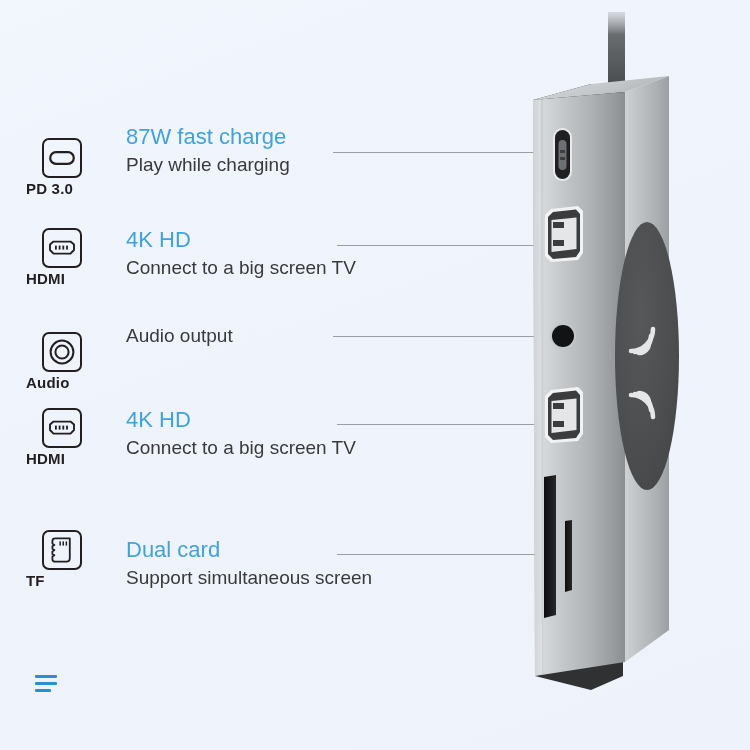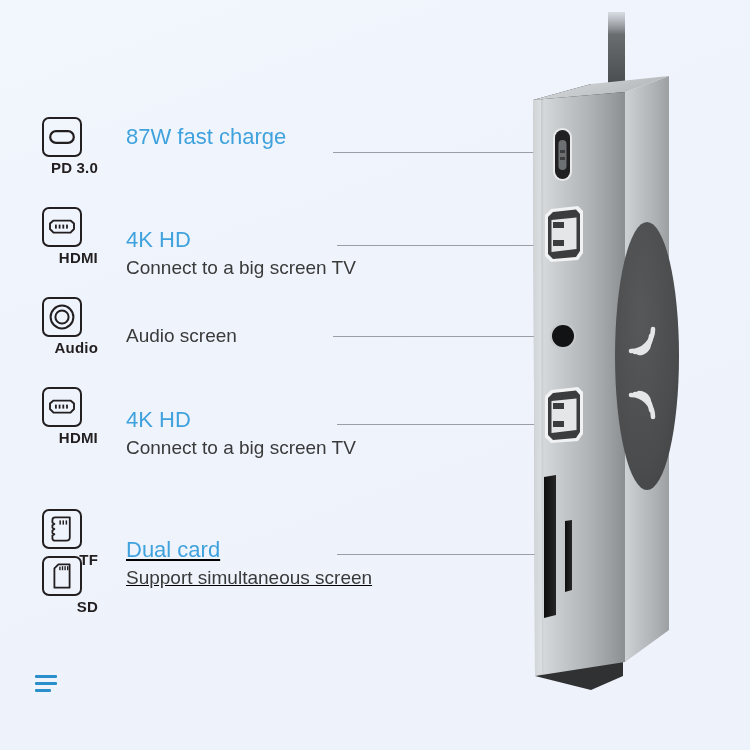--- a/index.html
+++ b/index.html
@@ -28,21 +28,22 @@
     position: absolute;
     left: 26px;
     top: 0;
     width: 72px;
     height: 750px;
   }
 
   .icon-group {
     position: absolute;
     width: 72px;
-    text-align: right;
+    text-align: left;
+    margin-top: 21px;
   }
 
   .icon-box {
     width: 40px;
     height: 40px;
     margin: 0 auto;
     border: 2px solid #231f20;
     border-radius: 7px;
     box-sizing: border-box;
     display: flex;
@@ -137,21 +138,21 @@
           <path d="M2 4.5 L5.5 1.6 L22.5 1.6 L26 4.5 L26 10 L22.5 13.6 L5.5 13.6 L2 10 Z" fill="none" stroke="#231f20" stroke-width="1.9" stroke-linejoin="round"></path>
           <rect x="7" y="5.6" width="1.8" height="4" fill="#231f20"></rect>
           <rect x="10.7" y="5.6" width="1.8" height="4" fill="#231f20"></rect>
           <rect x="14.4" y="5.6" width="1.8" height="4" fill="#231f20"></rect>
           <rect x="18.1" y="5.6" width="1.8" height="4" fill="#231f20"></rect>
         </svg>
       </div>
       <div class="icon-label">HDMI</div>
     </div>
 
-    <div class="icon-group" style="top:297px;">
+    <div class="icon-group" style="top:311px;">
       <div class="icon-box">
         <svg width="28" height="28" viewBox="0 0 28 28">
           <circle cx="14" cy="14" r="11.4" fill="none" stroke="#231f20" stroke-width="2"></circle>
           <circle cx="14" cy="14" r="6.6" fill="none" stroke="#231f20" stroke-width="2"></circle>
         </svg>
       </div>
       <div class="icon-label">Audio</div>
     </div>
 
     <div class="icon-group" style="top:387px;">
@@ -175,54 +176,43 @@
                    L3.4 13.1 L1.4 11.8 L1.4 9.2 L3.4 7.9 L1.4 6.6 L1.4 4.1
                    Q1.4 1.3 4.2 1.3 Z" fill="none" stroke="#231f20" stroke-width="1.8" stroke-linejoin="round"></path>
           <rect x="8.4" y="4.4" width="1.5" height="4.2" fill="#231f20"></rect>
           <rect x="11.5" y="4.4" width="1.5" height="4.2" fill="#231f20"></rect>
           <rect x="14.6" y="4.4" width="1.5" height="4.2" fill="#231f20"></rect>
         </svg>
       </div>
       <div class="icon-label">TF</div>
     </div>
 
-    <div class="icon-group" style="top:556px;">
-      <div class="icon-box">
-        <svg width="22" height="26" viewBox="0 0 22 26">
-          <path d="M7.4 1.3 L18.6 1.3 L18.6 24.7 L3.4 24.7 L3.4 5.3 Z" fill="none" stroke="#231f20" stroke-width="1.8" stroke-linejoin="round"></path>
-          <rect x="8.2" y="3.6" width="1.4" height="3.6" fill="#231f20"></rect>
-          <rect x="10.8" y="3.2" width="1.4" height="4" fill="#231f20"></rect>
-          <rect x="13.4" y="3.2" width="1.4" height="4" fill="#231f20"></rect>
-          <rect x="16.0" y="3.2" width="1.4" height="4" fill="#231f20"></rect>
-        </svg>
-      </div>
-      <div class="icon-label">SD</div>
-    </div>
 
   </div>
 
   <div class="feature" style="top:124px;">
     <div class="feature-title">87W fast charge</div>
+    <div class="feature-sub">Play while charging</div>
   </div>
 
   <div class="feature" style="top:227px;">
     <div class="feature-title">4K HD</div>
     <div class="feature-sub">Connect to a big screen TV</div>
   </div>
 
   <div class="feature" style="top:321px;">
-    <div class="feature-sub">Audio screen</div>
+    <div class="feature-sub">Audio output</div>
   </div>
 
   <div class="feature" style="top:407px;">
     <div class="feature-title">4K HD</div>
     <div class="feature-sub">Connect to a big screen TV</div>
   </div>
 
-  <div class="feature" style="top:537px;text-decoration:underline;">
+  <div class="feature" style="top:537px;">
     <div class="feature-title">Dual card</div>
     <div class="feature-sub">Support simultaneous screen</div>
   </div>
 
   <div class="leader" style="left:333px; top:152px; width:220px;"></div>
   <div class="leader" style="left:337px; top:245px; width:216px;"></div>
   <div class="leader" style="left:333px; top:336px; width:232px;"></div>
   <div class="leader" style="left:337px; top:424px; width:216px;"></div>
   <div class="leader" style="left:337px; top:554px; width:216px;"></div>
 

